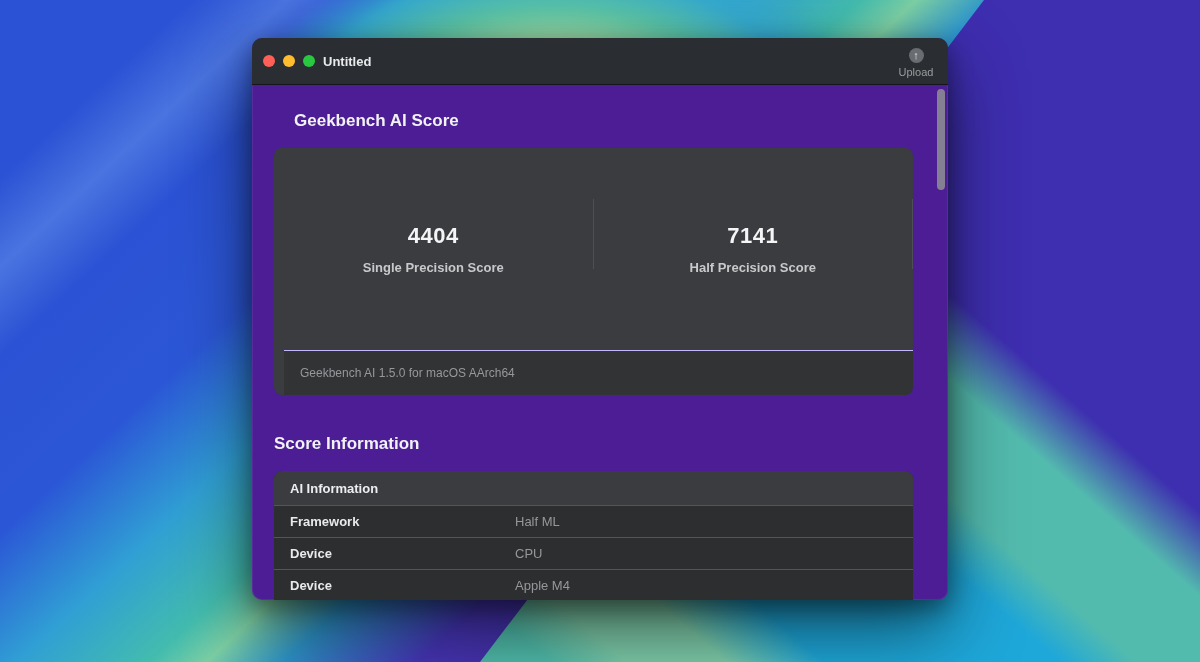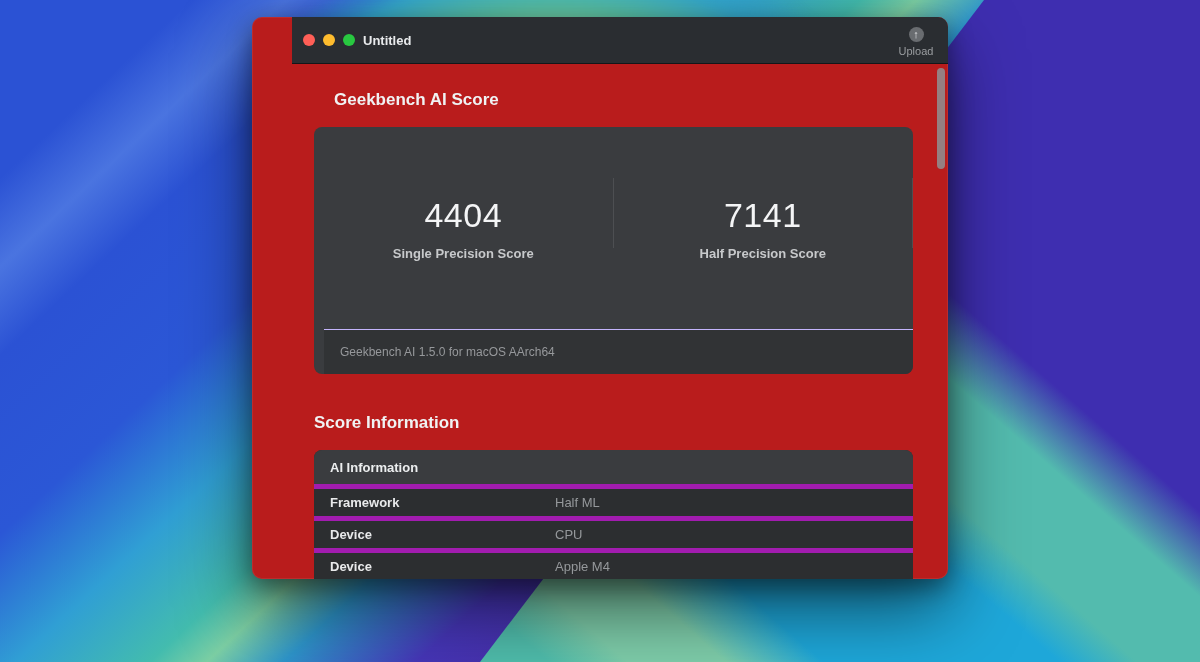--- a/index.html
+++ b/index.html
@@ -25,24 +25,23 @@
   }
   .wp-glow {
     position:absolute; left:265px; top:-70px; width:580px; height:175px; z-index:2;
     background:radial-gradient(ellipse 55% 100% at 50% 100%,
       #d8eca6 0%, #b2e1a2 30%, #5ac4a6 55%, #35aace 76%, rgba(53,150,210,0) 95%);
     filter:blur(4px);
   }
 
   
   .window {
-    position:absolute; left:252px; top:17px; width:696px; height:562px; z-index:10;
-    background:#b91c1c; border-radius:10px; overflow:hidden;
+    position:absolute; left:252px; top:38px; width:696px; height:562px; z-index:10;
+    background:#4c1d95; border-radius:10px; overflow:hidden;
     box-shadow:0 30px 70px rgba(0,0,0,.55), 0 8px 25px rgba(0,0,0,.4), inset 0 0 0 1px rgba(255,255,255,.07);
-    padding-left:40px;
   }
 
   .titlebar {
     position:relative; height:47px; background:#2a2d31;
     border-bottom:1px solid #141619; display:flex; align-items:center;
   }
   .lights { display:flex; gap:8px; padding-left:11px; }
   .light { width:12px; height:12px; border-radius:50%; }
   .light.red    { background:#ff5f57; }
   .light.yellow { background:#febc2e; }
@@ -61,36 +60,36 @@
 
   .content { padding:0 35px 0 22px; }
   .section-heading { font-size:17px; font-weight:bold; color:#f0f2f3; }
   .h1 { margin-top:26px;margin-left:20px; }
   .h2 { margin-top:39px; }
 
   
   .score-card { margin-top:17px; background:#3a3c3f; border-radius:8px; overflow:hidden; }
   .score-row { height:202px; display:flex; align-items:center; }
   .score-col { flex:1; display:flex; flex-direction:column; align-items:center; justify-content:center; }
-  .score-value { font-size:34px; font-weight:400; color:#f4f5f6; letter-spacing:.5px; }
+  .score-value { font-size:22px; font-weight:700; color:#f4f5f6; letter-spacing:.5px; }
   .score-label { margin-top:11px; font-size:13px; color:#c7c9cb;font-weight:bold; }
   .vdiv { width:1px; height:70px; background:#4d4f52; align-self:center; margin-top:-30px; }
   .score-footer {
     height:45px; background:#313335; border-top:1px solid #c4b5fd;
     display:flex; align-items:center; padding-left:16px;
     font-size:12px; color:#96989b;margin-left:10px;
   }
 
   
   .table-card { margin-top:17px; background:#2c2e30; border-radius:8px 8px 0 0; overflow:hidden; }
   .table-header {
     height:34px; background:#3a3c3f; display:flex; align-items:center;
     padding-left:16px; font-size:13px; font-weight:bold; color:#eceeef;
   }
-  .table-row { height:32px; display:flex; align-items:center; border-top:5px solid #a21caf; }
+  .table-row { height:32px; display:flex; align-items:center; border-top:1px solid #a21caf; }
   .cell-label { width:241px; padding-left:16px; font-size:13px; font-weight:bold; color:#e9eaeb; }
   .cell-value { font-size:13px; color:#95989b; }
 
   
   .scroll-thumb {
     position:absolute; right:3px; top:51px; width:8px; height:101px;
     border-radius:4px; background:#8e9093; opacity:.85;
   }
 </style>
 </head>

